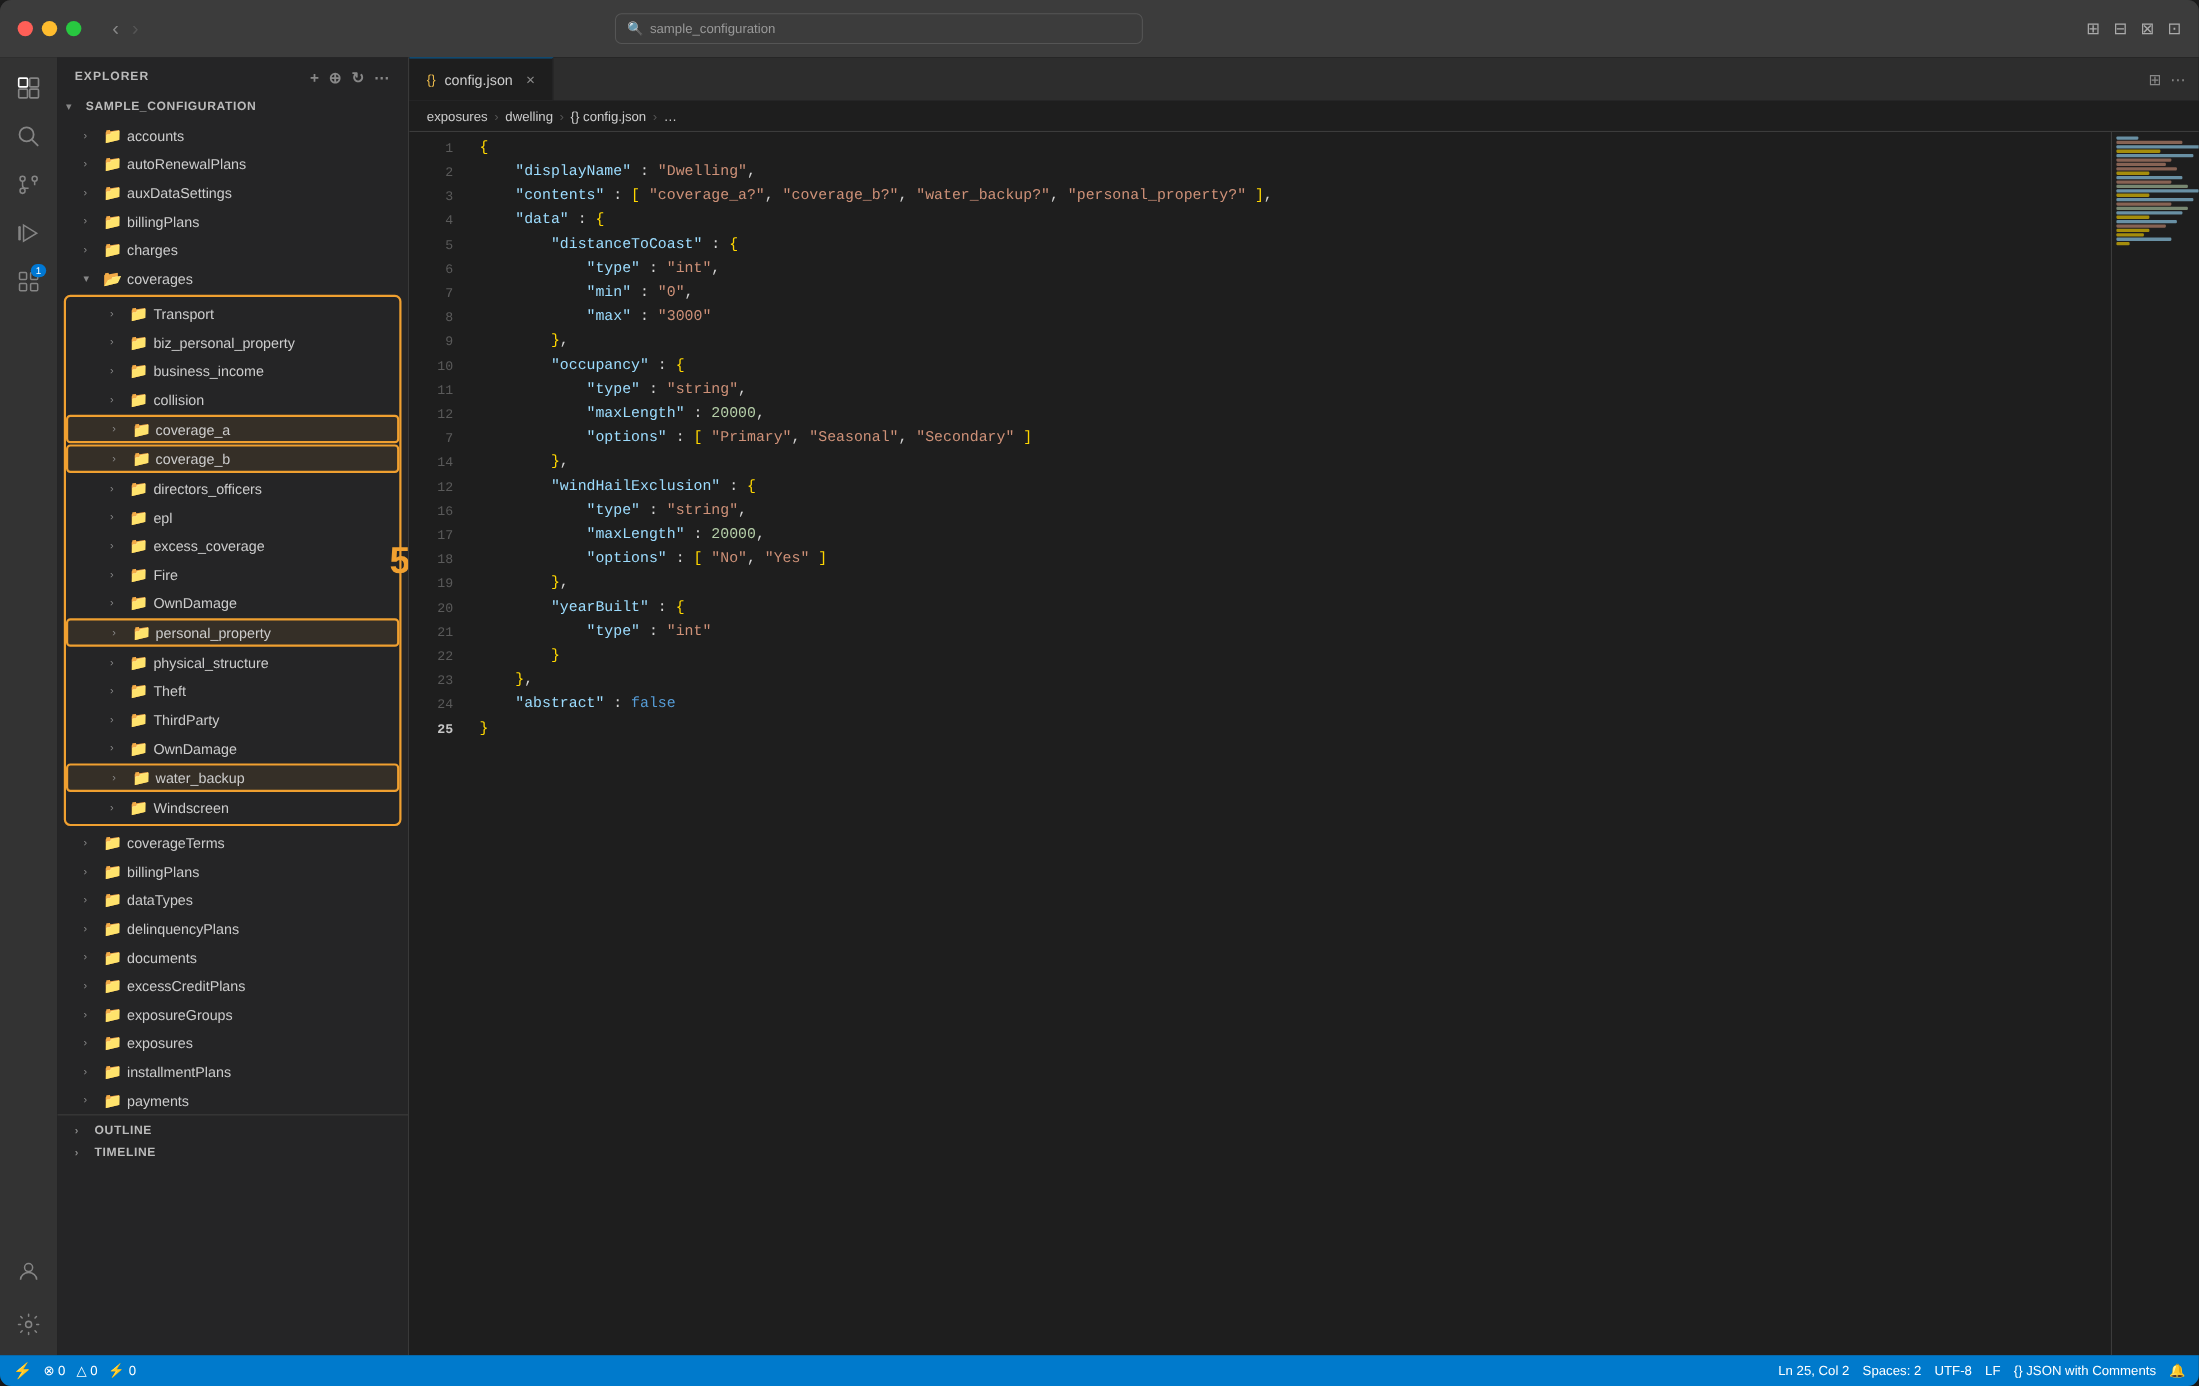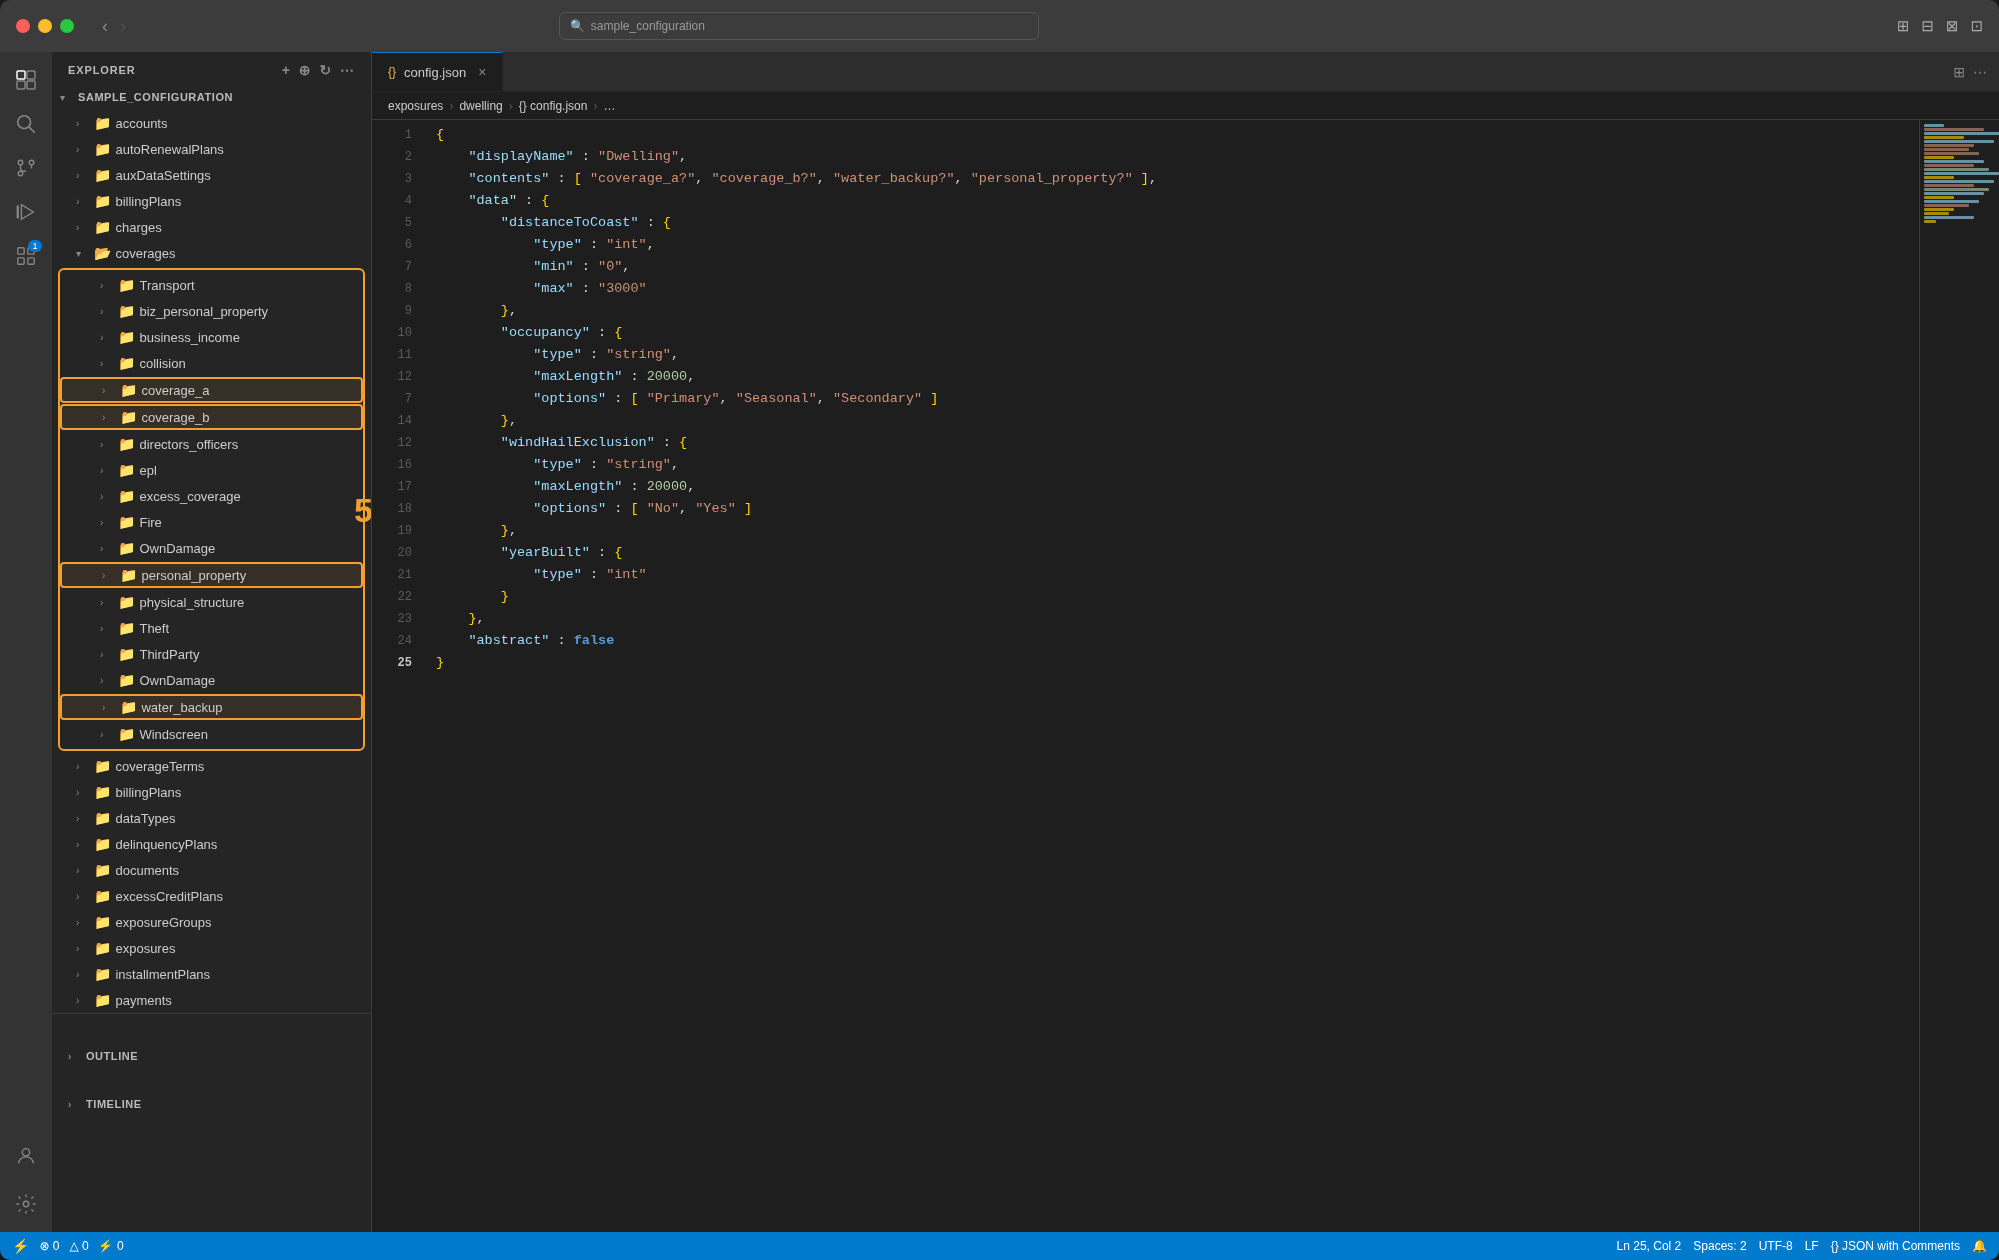--- a/index.html
+++ b/index.html
@@ -185,21 +185,20 @@
       padding: 4px 16px;
       color: #bbb;
       font-size: 11px;
       font-weight: 600;
       letter-spacing: 0.05em;
       text-transform: uppercase;
       cursor: pointer;
       display: flex;
       align-items: center;
       gap: 4px;
-      margin-top: 28px;
     }
 
     
     .status-bar {
       height: 28px;
       background: #007acc;
       display: flex;
       align-items: center;
       padding: 0 12px;
       color: white;
@@ -308,21 +307,21 @@
       display: flex;
       align-items: center;
       white-space: pre;
     }
 
     
     .c-brace { color: #ffd700; }
     .c-key { color: #9cdcfe; }
     .c-str { color: #ce9178; }
     .c-num { color: #b5cea8; }
-    .c-bool { color: #569cd6; font-weight: bold; }
+    .c-bool { color: #569cd6; }
     .c-punct { color: #d4d4d4; }
     .c-colon { color: #d4d4d4; }
     .c-bracket { color: #ffd700; }
 
     
     .minimap {
       width: 80px;
       background: #1e1e1e;
       flex-shrink: 0;
       border-left: 1px solid #3c3c3c;

